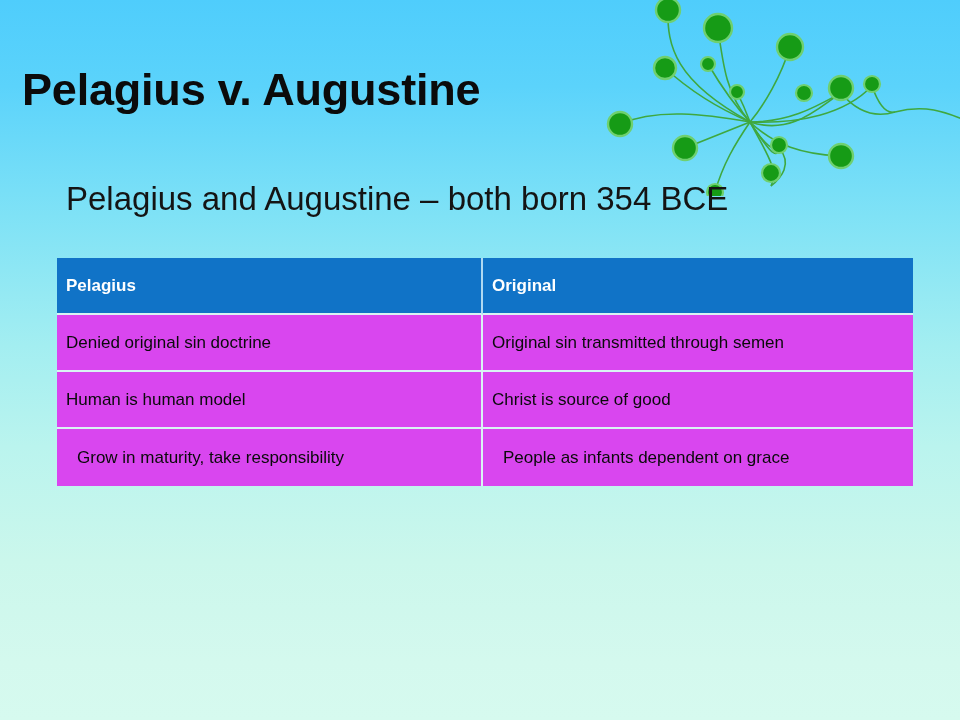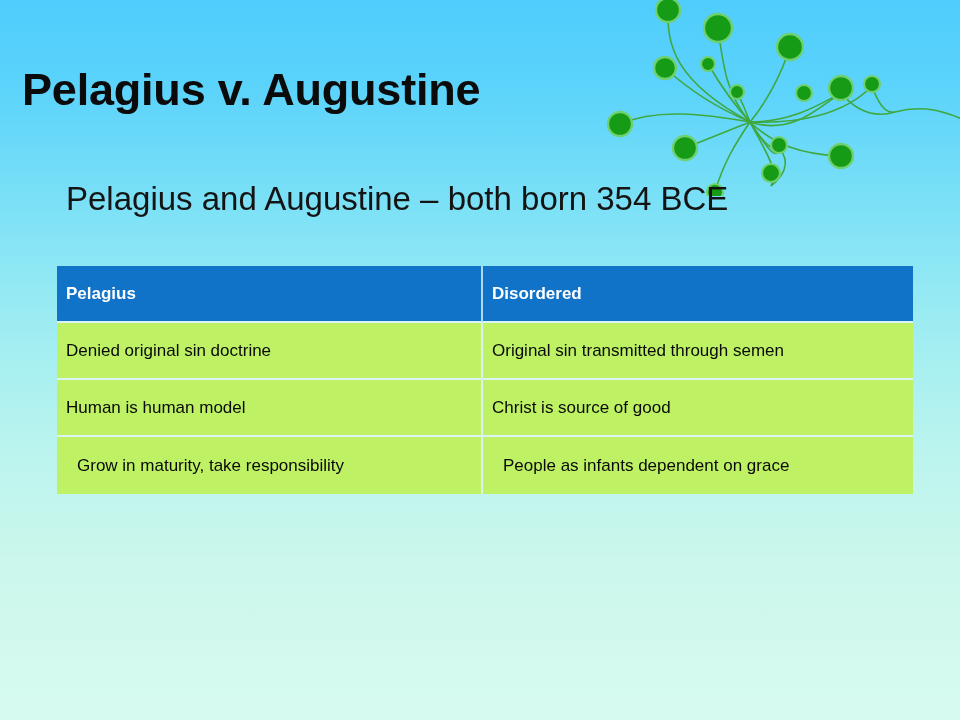--- a/index.html
+++ b/index.html
@@ -43,21 +43,21 @@
     left:66px; top:180px;
     font-size:33px;
     font-weight:normal;
     color:#141414;
     white-space:nowrap;
   }
 
   
   #comparison-table {
     position:absolute;
-    left:57px; top:266px;
+    left:57px; top:258px;
     width:856px;
     border-collapse:separate;
     border-spacing:0;
     table-layout:fixed;
   }
   #comparison-table col.c1 { width:426px; }
   #comparison-table col.c2 { width:430px; }
 
   #comparison-table th,
   #comparison-table td {
@@ -77,21 +77,21 @@
 
   #comparison-table thead th {
     background:#1073C7;
     color:#FFFFFF;
     font-weight:bold;
     font-size:17px;
     border-bottom:2px solid #D9F4F3;
   }
   #comparison-table thead th:first-child { border-right:2px solid #AFD9F2; }
 
-  #comparison-table tbody tr.odd td  { background:#bef264; color:#0A0A0A; }
+  #comparison-table tbody tr.odd td  { background:#d946ef; color:#0A0A0A; }
   #comparison-table tbody tr.even td { background:#E6E9F5; color:#0A0A0A; }
   #comparison-table tbody tr:last-child td { border-bottom:none;padding-left:20px; }
 </style>
 </head>
 <body>
 
 <svg id="vine-graphic" viewBox="0 0 370 200" xmlns="http://www.w3.org/2000/svg" aria-hidden="true">
   <g fill="none" stroke="#3FA83F" stroke-width="1.6">
     <path d="M73,14 C72,50 80,85 155,126"></path>
     <path d="M123,32 C128,70 132,100 155,126"></path>
@@ -138,21 +138,21 @@
 <div id="slide-subtitle">Pelagius and Augustine – both born 354 BCE</div>
 
 <table id="comparison-table">
   <colgroup>
       <col class="c1">
       <col class="c2">
     </colgroup>
   <thead>
     <tr>
       <th>Pelagius</th>
-      <th>Disordered</th>
+      <th>Original</th>
     </tr>
   </thead>
   <tbody>
     <tr class="odd">
       <td>Denied original sin doctrine</td>
       <td>Original sin transmitted through semen</td>
     </tr>
     <tr class="odd">
       <td>Human is human model</td>
       <td>Christ is source of good</td>

